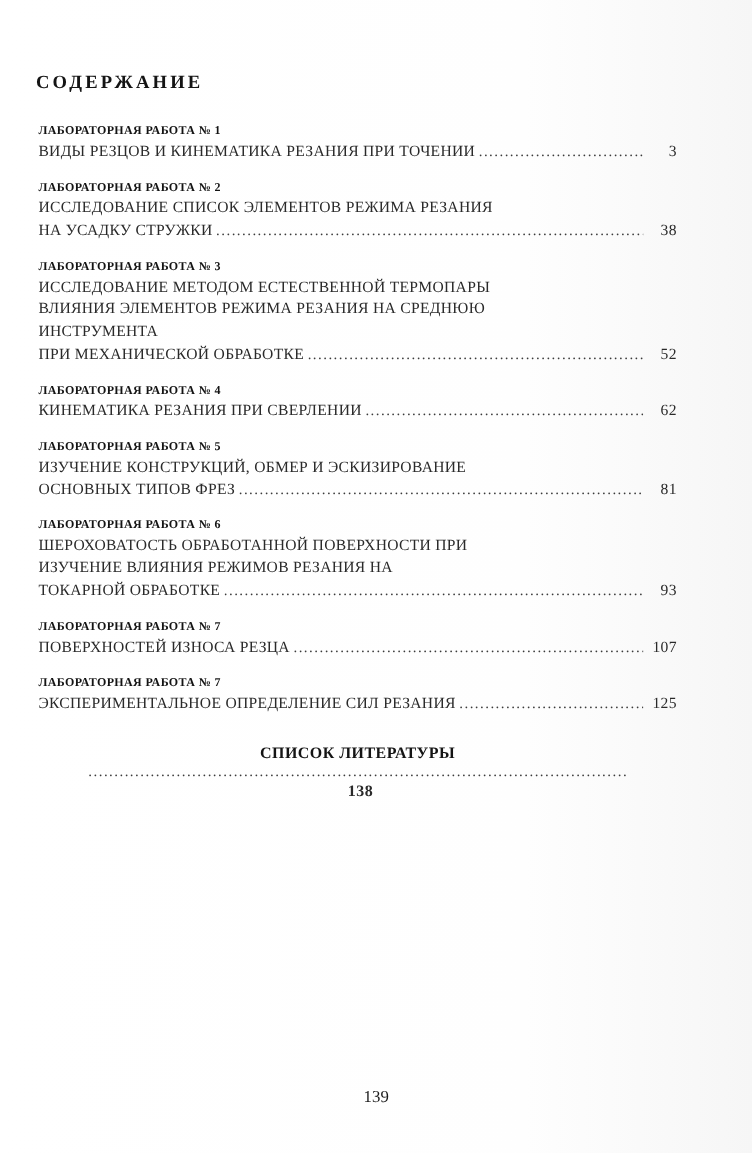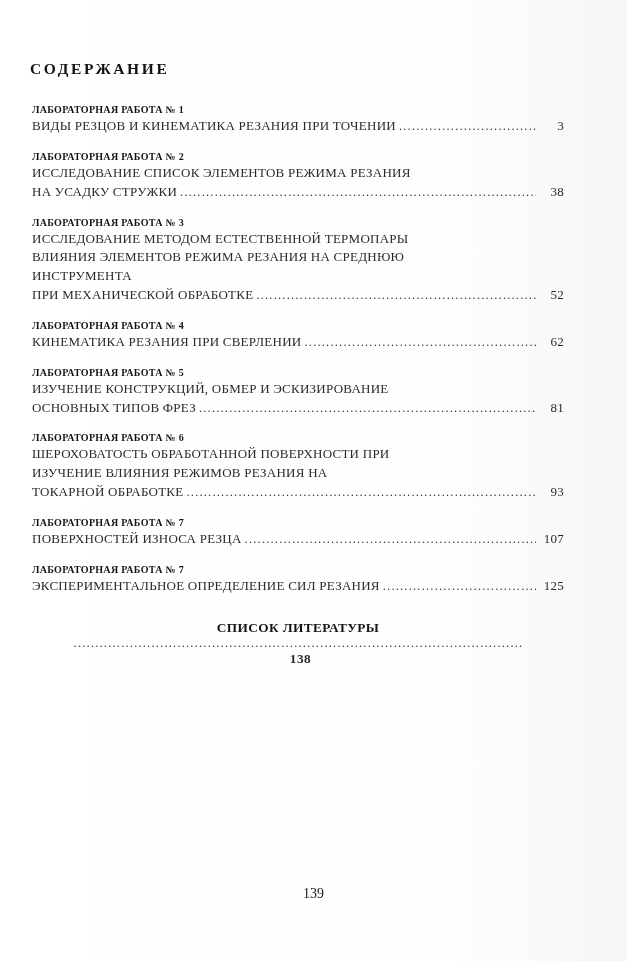--- a/index.html
+++ b/index.html
@@ -97,21 +97,21 @@
   .refs .dots {
     font-weight: normal;
   }
   .refs .pageno {
     font-weight: bold;
   }
   .folio {
     position: absolute;
     left: 0;
     right: 0;
-    top: 886px;
+    top: 907px;
     text-align: center;
     font-size: 14px;
     color: #1a1a1a;
   }
 </style>
 </head>
 <body>
 
 <div class="page">
   <div class="content">

